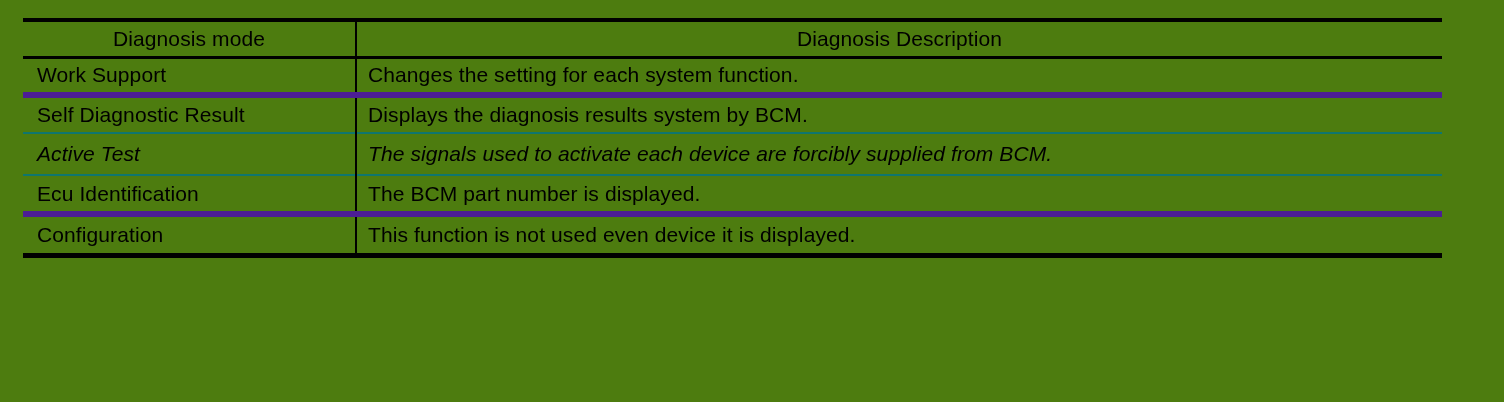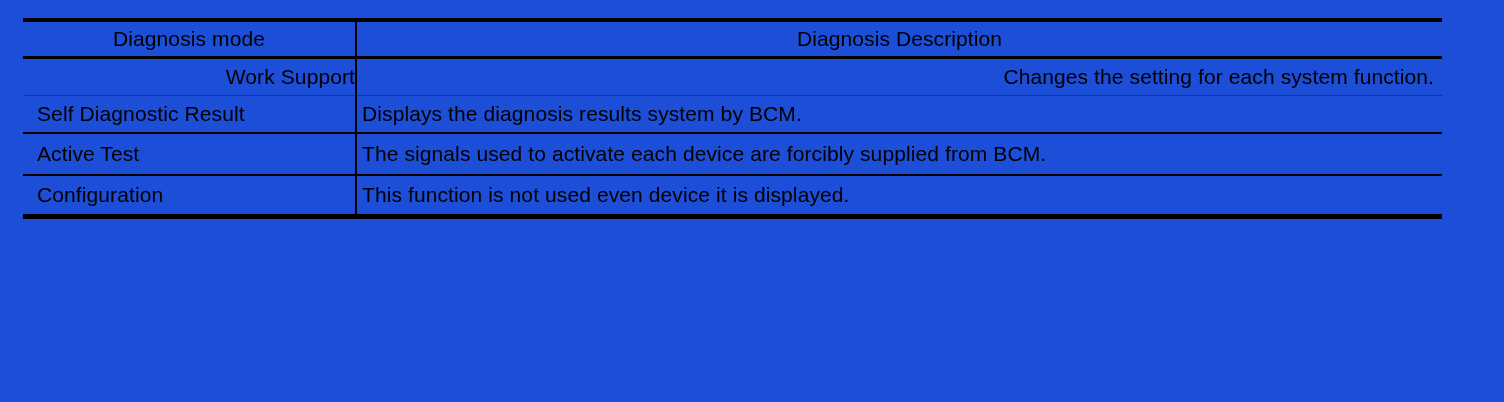--- a/index.html
+++ b/index.html
@@ -4,21 +4,21 @@
 <style>
   html, body {
     margin: 0;
     padding: 0;
     background: #ffffff;
   }
   .page {
     position: relative;
     width: 1504px;
     height: 402px;
-    background: #1d4ed8;
+    background: #4d7c0f;
     font-family: "Liberation Sans", sans-serif;
     color: #000000;
     overflow: hidden;
   }
   table.diag-table {
     position: absolute;
     left: 23px;
     top: 18px;
     width: 1419px;
     table-layout: fixed;
@@ -34,28 +34,28 @@
     padding: 0;
     vertical-align: middle;
     font-weight: normal;
     overflow: hidden;
   }
   th:first-child, td:first-child {
     border-right: 2px solid #000000;
   }
   tr.header-row { height: 37px; border-bottom: 3px solid #000000; }
   tr.header-row th { text-align: center; }
-  tr.bb-thin  { border-bottom: 1px solid #4c1d95; text-align: right; }
-  tr.bb-thick { border-bottom: 2px solid #000000; }
+  tr.bb-thin  { border-bottom: 6px solid #4c1d95; }
+  tr.bb-thick { border-bottom: 2px solid #0f766e; }
   td.mode-cell { padding-left: 14px; }
-  td.desc-cell { padding-left: 5px; padding-right: 8px; line-height: 26px; white-space: pre-line; }
+  td.desc-cell { padding-left: 11px; padding-right: 8px; line-height: 26px; white-space: pre-line; }
   tr.h38 { height: 38px; }
   tr.h64 { height: 64px; }
   tr.h44 { height: 44px; }
-  tr.h42 { height: 42px; }
+  tr.h42 { height: 42px; font-style: italic; }
   tr.h39 { height: 39px; }
   tr.h41 { height: 41px; margin-top: 20px; }
 </style>
 </head>
 <body>
 
 <div class="page">
   <table class="diag-table">
     <colgroup>
       <col class="c1">
@@ -73,19 +73,23 @@
         <td class="desc-cell">Changes the setting for each system function.</td>
       </tr>
       <tr class="h38 bb-thick">
         <td class="mode-cell">Self Diagnostic Result</td>
         <td class="desc-cell">Displays the diagnosis results system by BCM.</td>
       </tr>
       <tr class="h42 bb-thick">
         <td class="mode-cell">Active Test</td>
         <td class="desc-cell">The signals used to activate each device are forcibly supplied from BCM.</td>
       </tr>
+      <tr class="h39 bb-thin">
+        <td class="mode-cell">Ecu Identification</td>
+        <td class="desc-cell">The BCM part number is displayed.</td>
+      </tr>
       <tr class="h41">
         <td class="mode-cell">Configuration</td>
         <td class="desc-cell">This function is not used even device it is displayed.</td>
       </tr>
     </tbody>
   </table>
 </div>
 
 </body></html>

